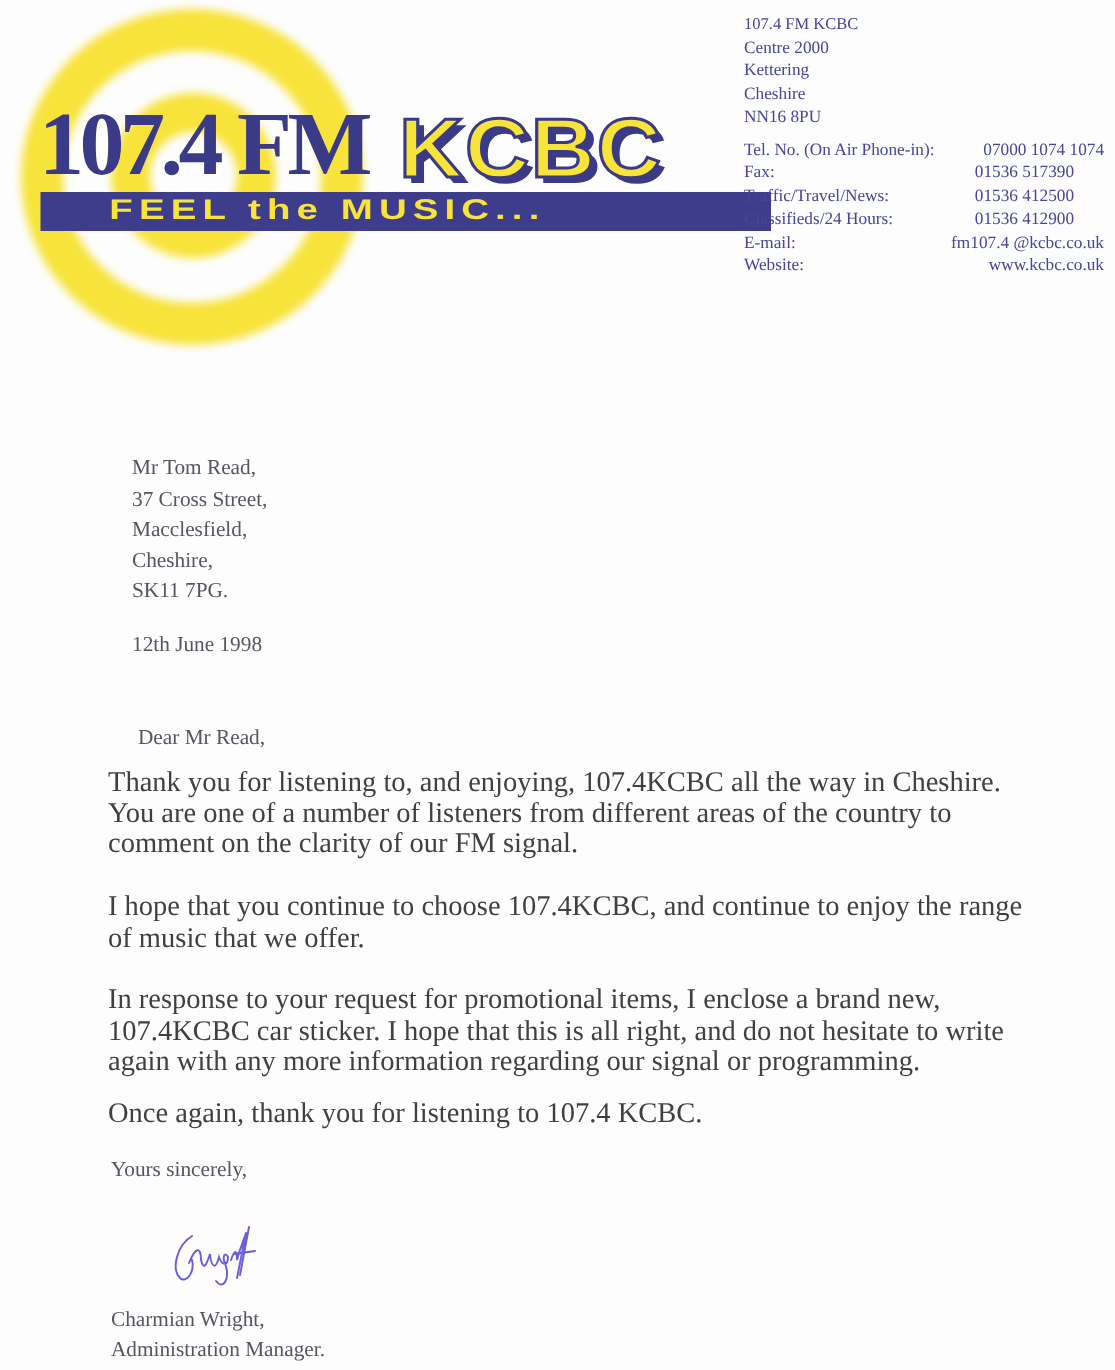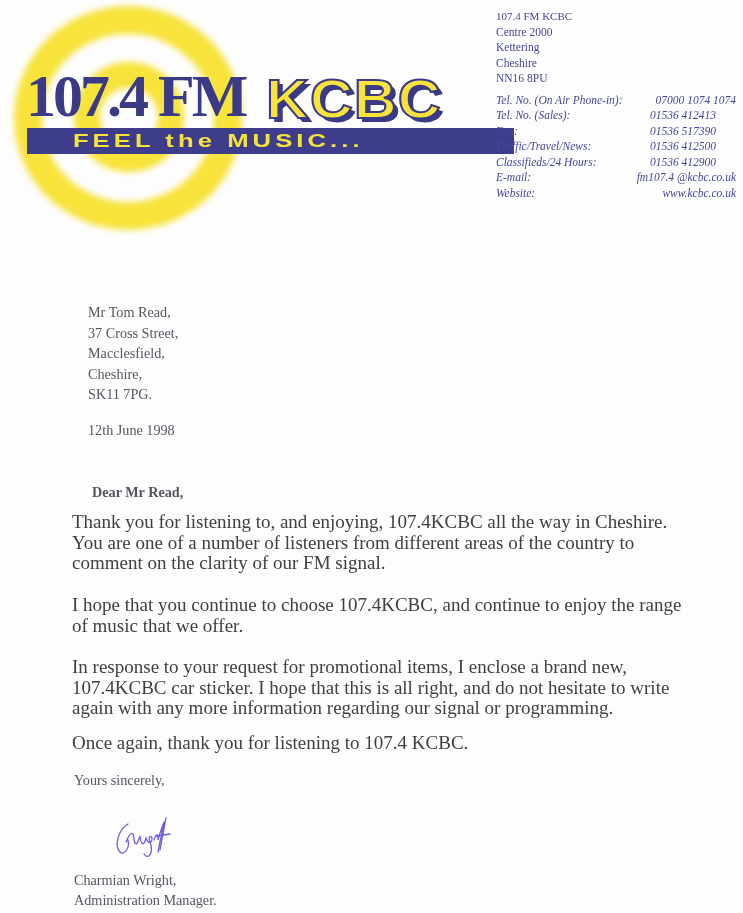--- a/index.html
+++ b/index.html
@@ -18,26 +18,26 @@
                transform-origin:left; }
   .logo-bar { position:absolute; left:27px; top:128px; width:487px; height:26px; background:#3e3d8c;
               display:flex; align-items:center; }
   .tagline { font-family:"Liberation Sans", sans-serif; font-weight:900; color:#f7e33a;
              font-size:19px; letter-spacing:3px; white-space:nowrap; padding-left:34px;
              transform:scaleX(1.35); transform-origin:left; }
   .contact { position:absolute; left:496px; top:9px; width:240px; color:#45459a;
              font-size:11.5px; line-height:15.5px; }
   .contact .line { white-space:nowrap; }
   .contact .gap { height:6px; }
-  .crow { display:flex; justify-content:space-between; white-space:nowrap;font-style:italic; }
+  .crow { display:flex; justify-content:space-between; white-space:nowrap; }
   .crow .val { text-align:right; }
   .letter { position:absolute; left:68px; color:#555562; font-size:14.2px; line-height:20.5px;margin-left:20px; }
   .addr { top:302px; }
   .date { top:420px; }
-  .salutation { top:482px; left:72px;font-weight:bold; }
+  .salutation { top:482px; left:72px; }
   .body { position:absolute; left:72px; width:620px; color:#404040; font-size:19px; line-height:20.5px; }
   .body p { margin:0; }
   .p1 { top:512px; }
   .p2 { top:595px; }
   .p3 { top:657px; }
   .p4 { top:733px; }
   .closing { position:absolute; left:74px; top:772px; color:#555562; font-size:14.2px; }
   .sig { position:absolute; left:108px; top:812px; width:80px; height:50px; }
   .signame { position:absolute; left:74px; top:870px; color:#555562; font-size:14.2px; line-height:20px; }
 </style>
@@ -57,24 +57,20 @@
 <div class="contact">
   <div class="line" style="font-size:11px">107.4 FM KCBC</div>
   <div class="line">Centre 2000</div>
   <div class="line">Kettering</div>
   <div class="line">Cheshire</div>
   <div class="line">NN16 8PU</div>
   <div class="gap"></div>
   <div class="crow">
     <span>Tel. No. (On Air Phone-in):</span>
     <span class="val">07000 1074 1074</span>
-  </div>
-  <div class="crow">
-    <span>Tel. No. (Sales):</span>
-    <span class="val" style="padding-right:20px">01536 412413</span>
   </div>
   <div class="crow">
     <span>Fax:</span>
     <span class="val" style="padding-right:20px">01536 517390</span>
   </div>
   <div class="crow">
     <span>Traffic/Travel/News:</span>
     <span class="val" style="padding-right:20px">01536 412500</span>
   </div>
   <div class="crow">

